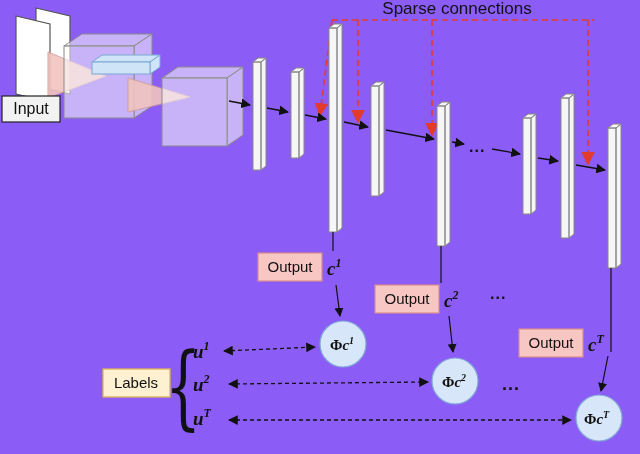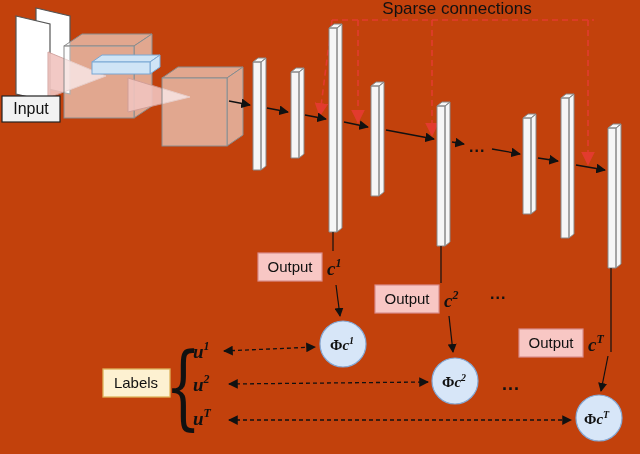--- a/index.html
+++ b/index.html
@@ -1,16 +1,16 @@
 <!DOCTYPE html>
 <html><head>
 <meta charset="utf-8">
 <style>
   html,body{margin:0;padding:0;background:#fff;}
-  .canvas{width:640px;height:454px;position:relative;background:#c2410c;font-family:"Liberation Sans",sans-serif;}
+  .canvas{width:640px;height:454px;position:relative;background:#8b5cf6;font-family:"Liberation Sans",sans-serif;}
   svg{display:block;}
   .sans{font-family:"Liberation Sans",sans-serif;fill:#111;}
   .math{font-family:"Liberation Serif",serif;font-style:italic;font-weight:bold;fill:#111;}
   .phi{font-style:normal;font-weight:bold;}
   .plane{fill:#ffffff;stroke:#555;stroke-width:1.2;}
   .cube{fill:rgba(252,252,252,0.55);stroke:#8a8a8a;stroke-width:1;}
   .bar{fill:#f6f6f6;stroke:#888;stroke-width:1;}
   .flow{stroke:#111;stroke-width:1.3;fill:none;}
   .thin{stroke:#111;stroke-width:1.2;fill:none;}
   .dd{stroke:#111;stroke-width:1.3;fill:none;stroke-dasharray:4 3;}

